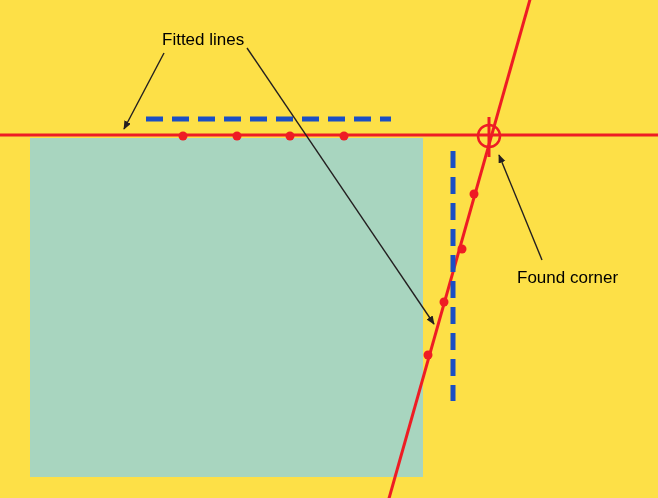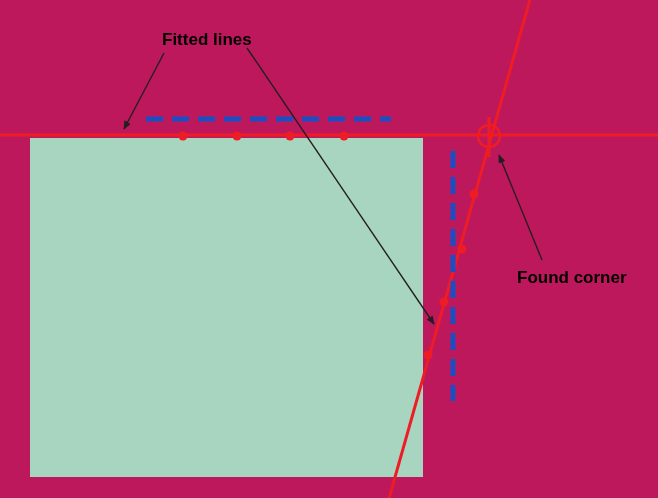--- a/index.html
+++ b/index.html
@@ -7,23 +7,22 @@
     padding: 0;
     background: #ffffff;
   }
   body {
     font-family: "Liberation Sans", sans-serif;
   }
   #figure {
     position: relative;
     width: 658px;
     height: 498px;
-    background: #be185d;
+    background: #fde047;
     overflow: hidden;
-    font-weight: bold;
   }
   #figure svg {
     position: absolute;
     top: 0;
     left: 0;
     display: block;
   }
   .annot-text {
     font-family: "Liberation Sans", sans-serif;
     font-size: 17px;

